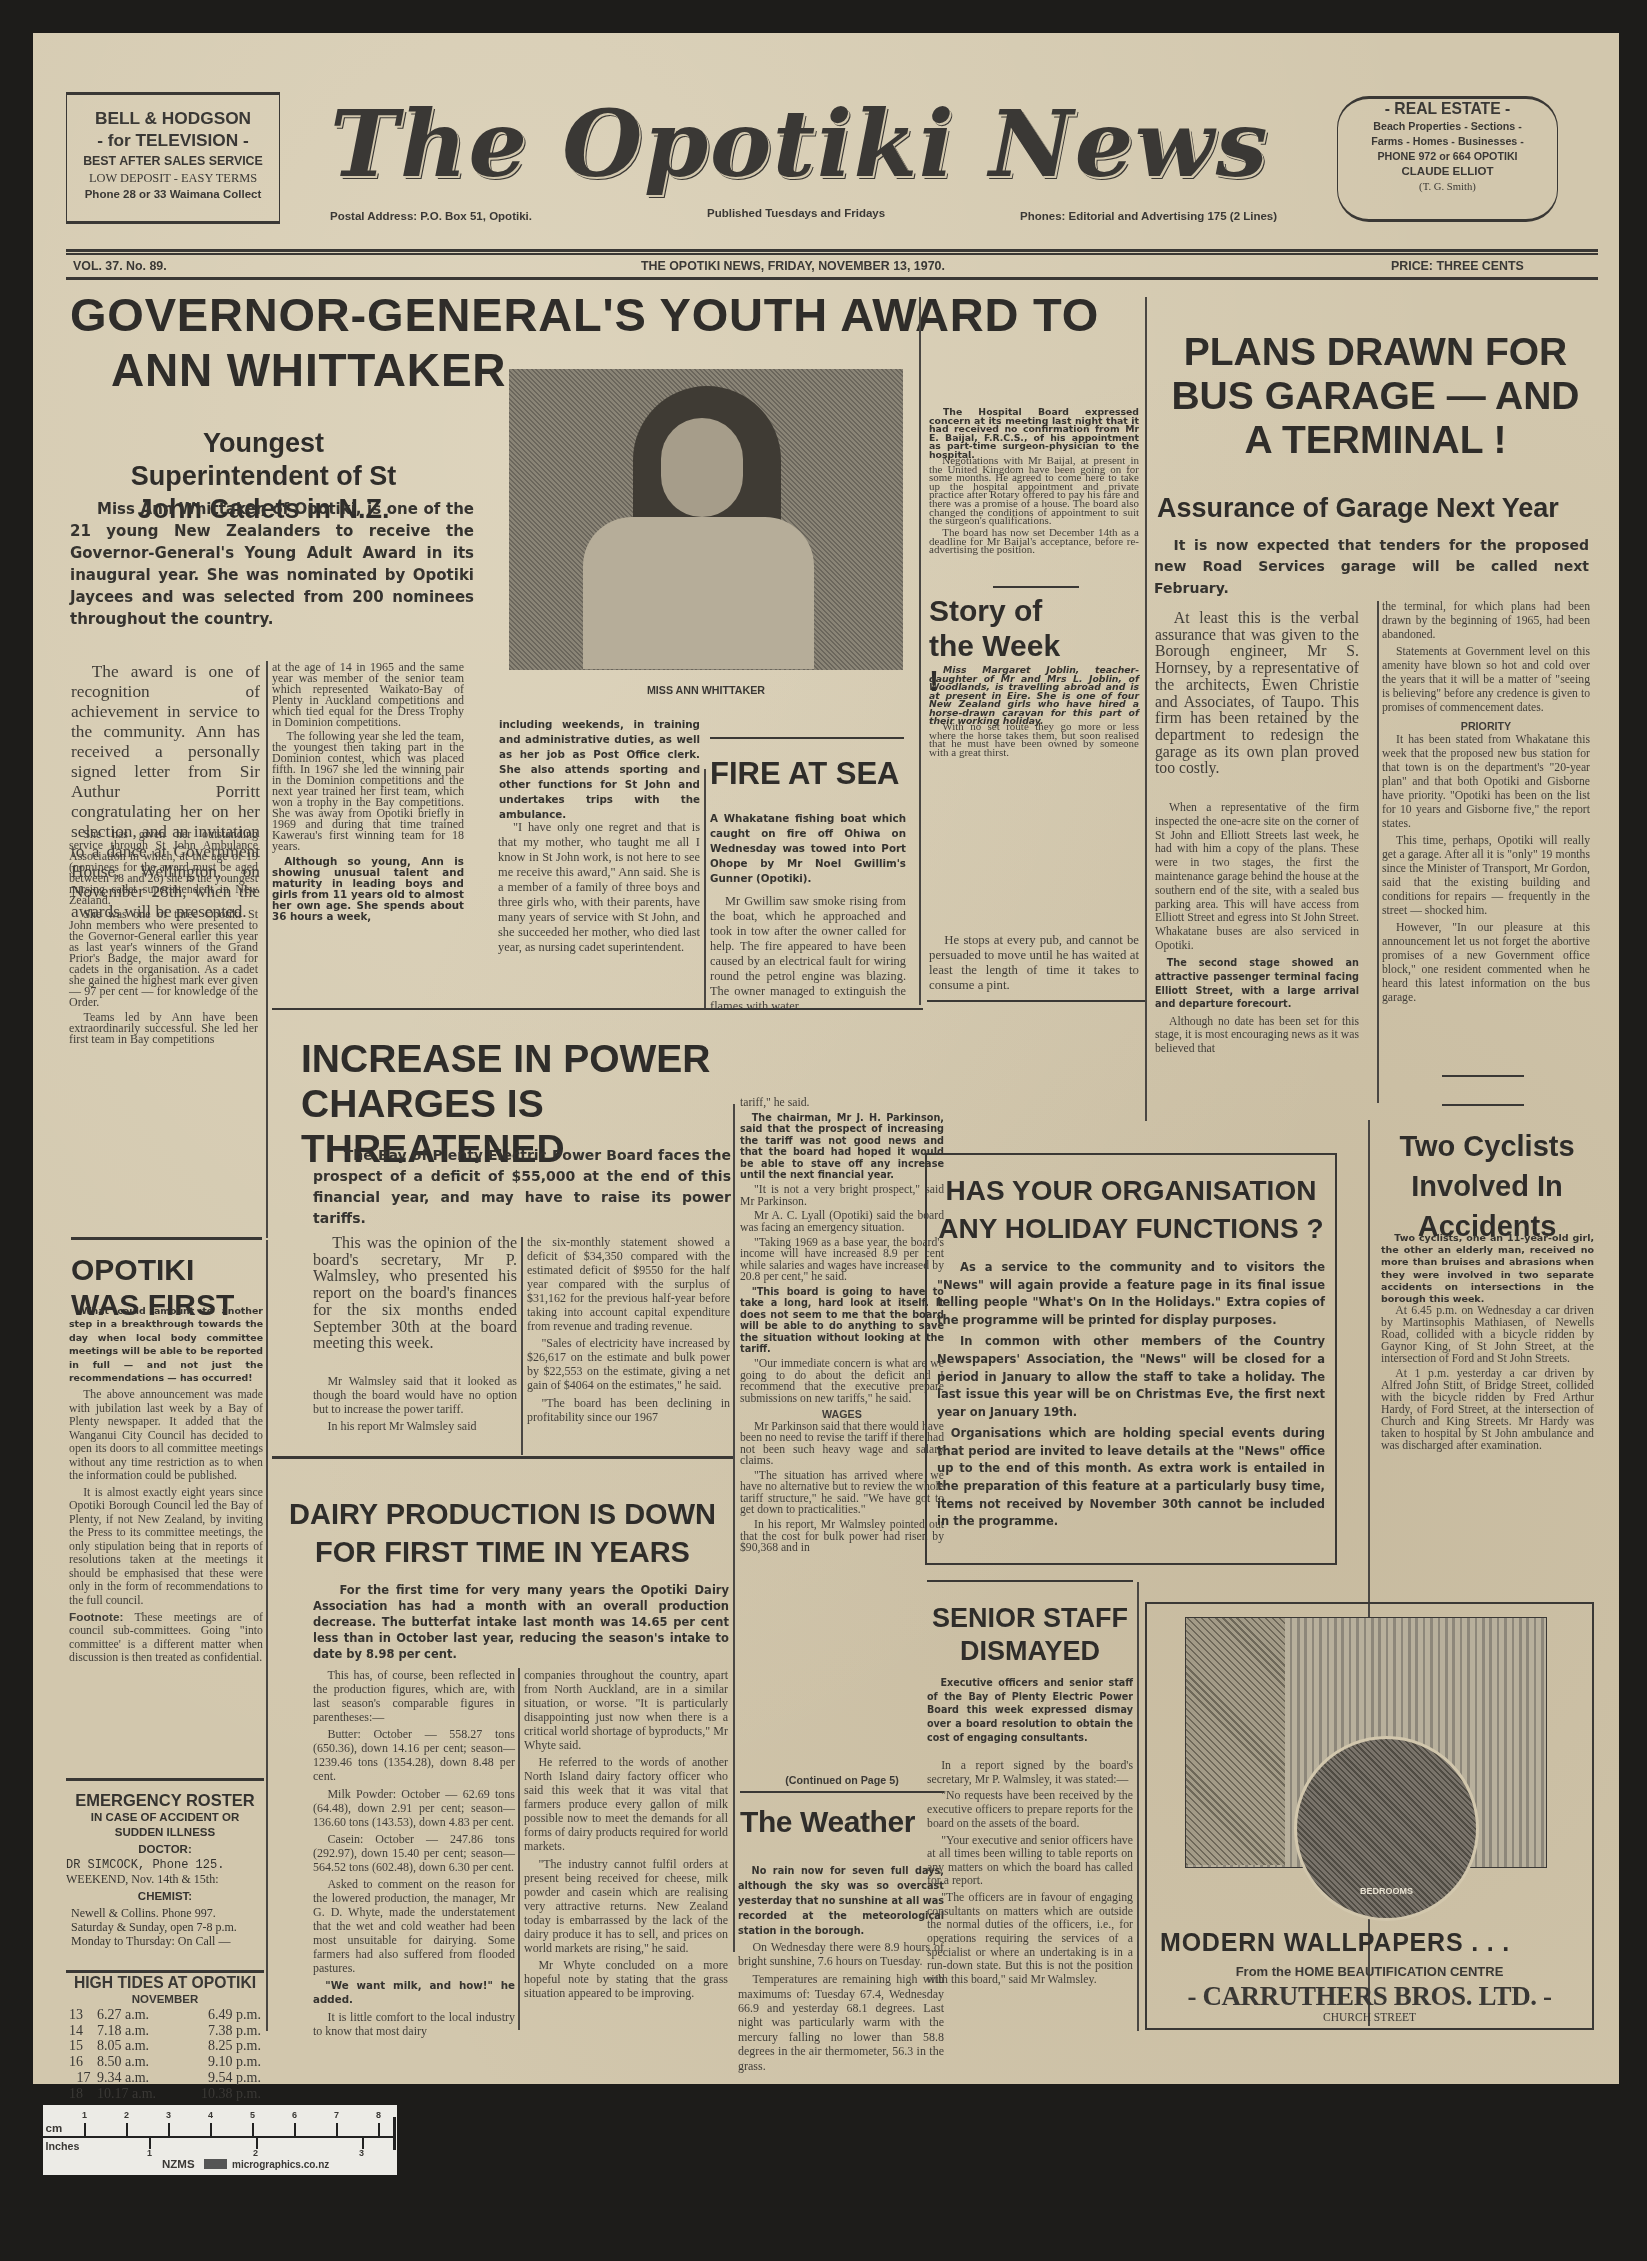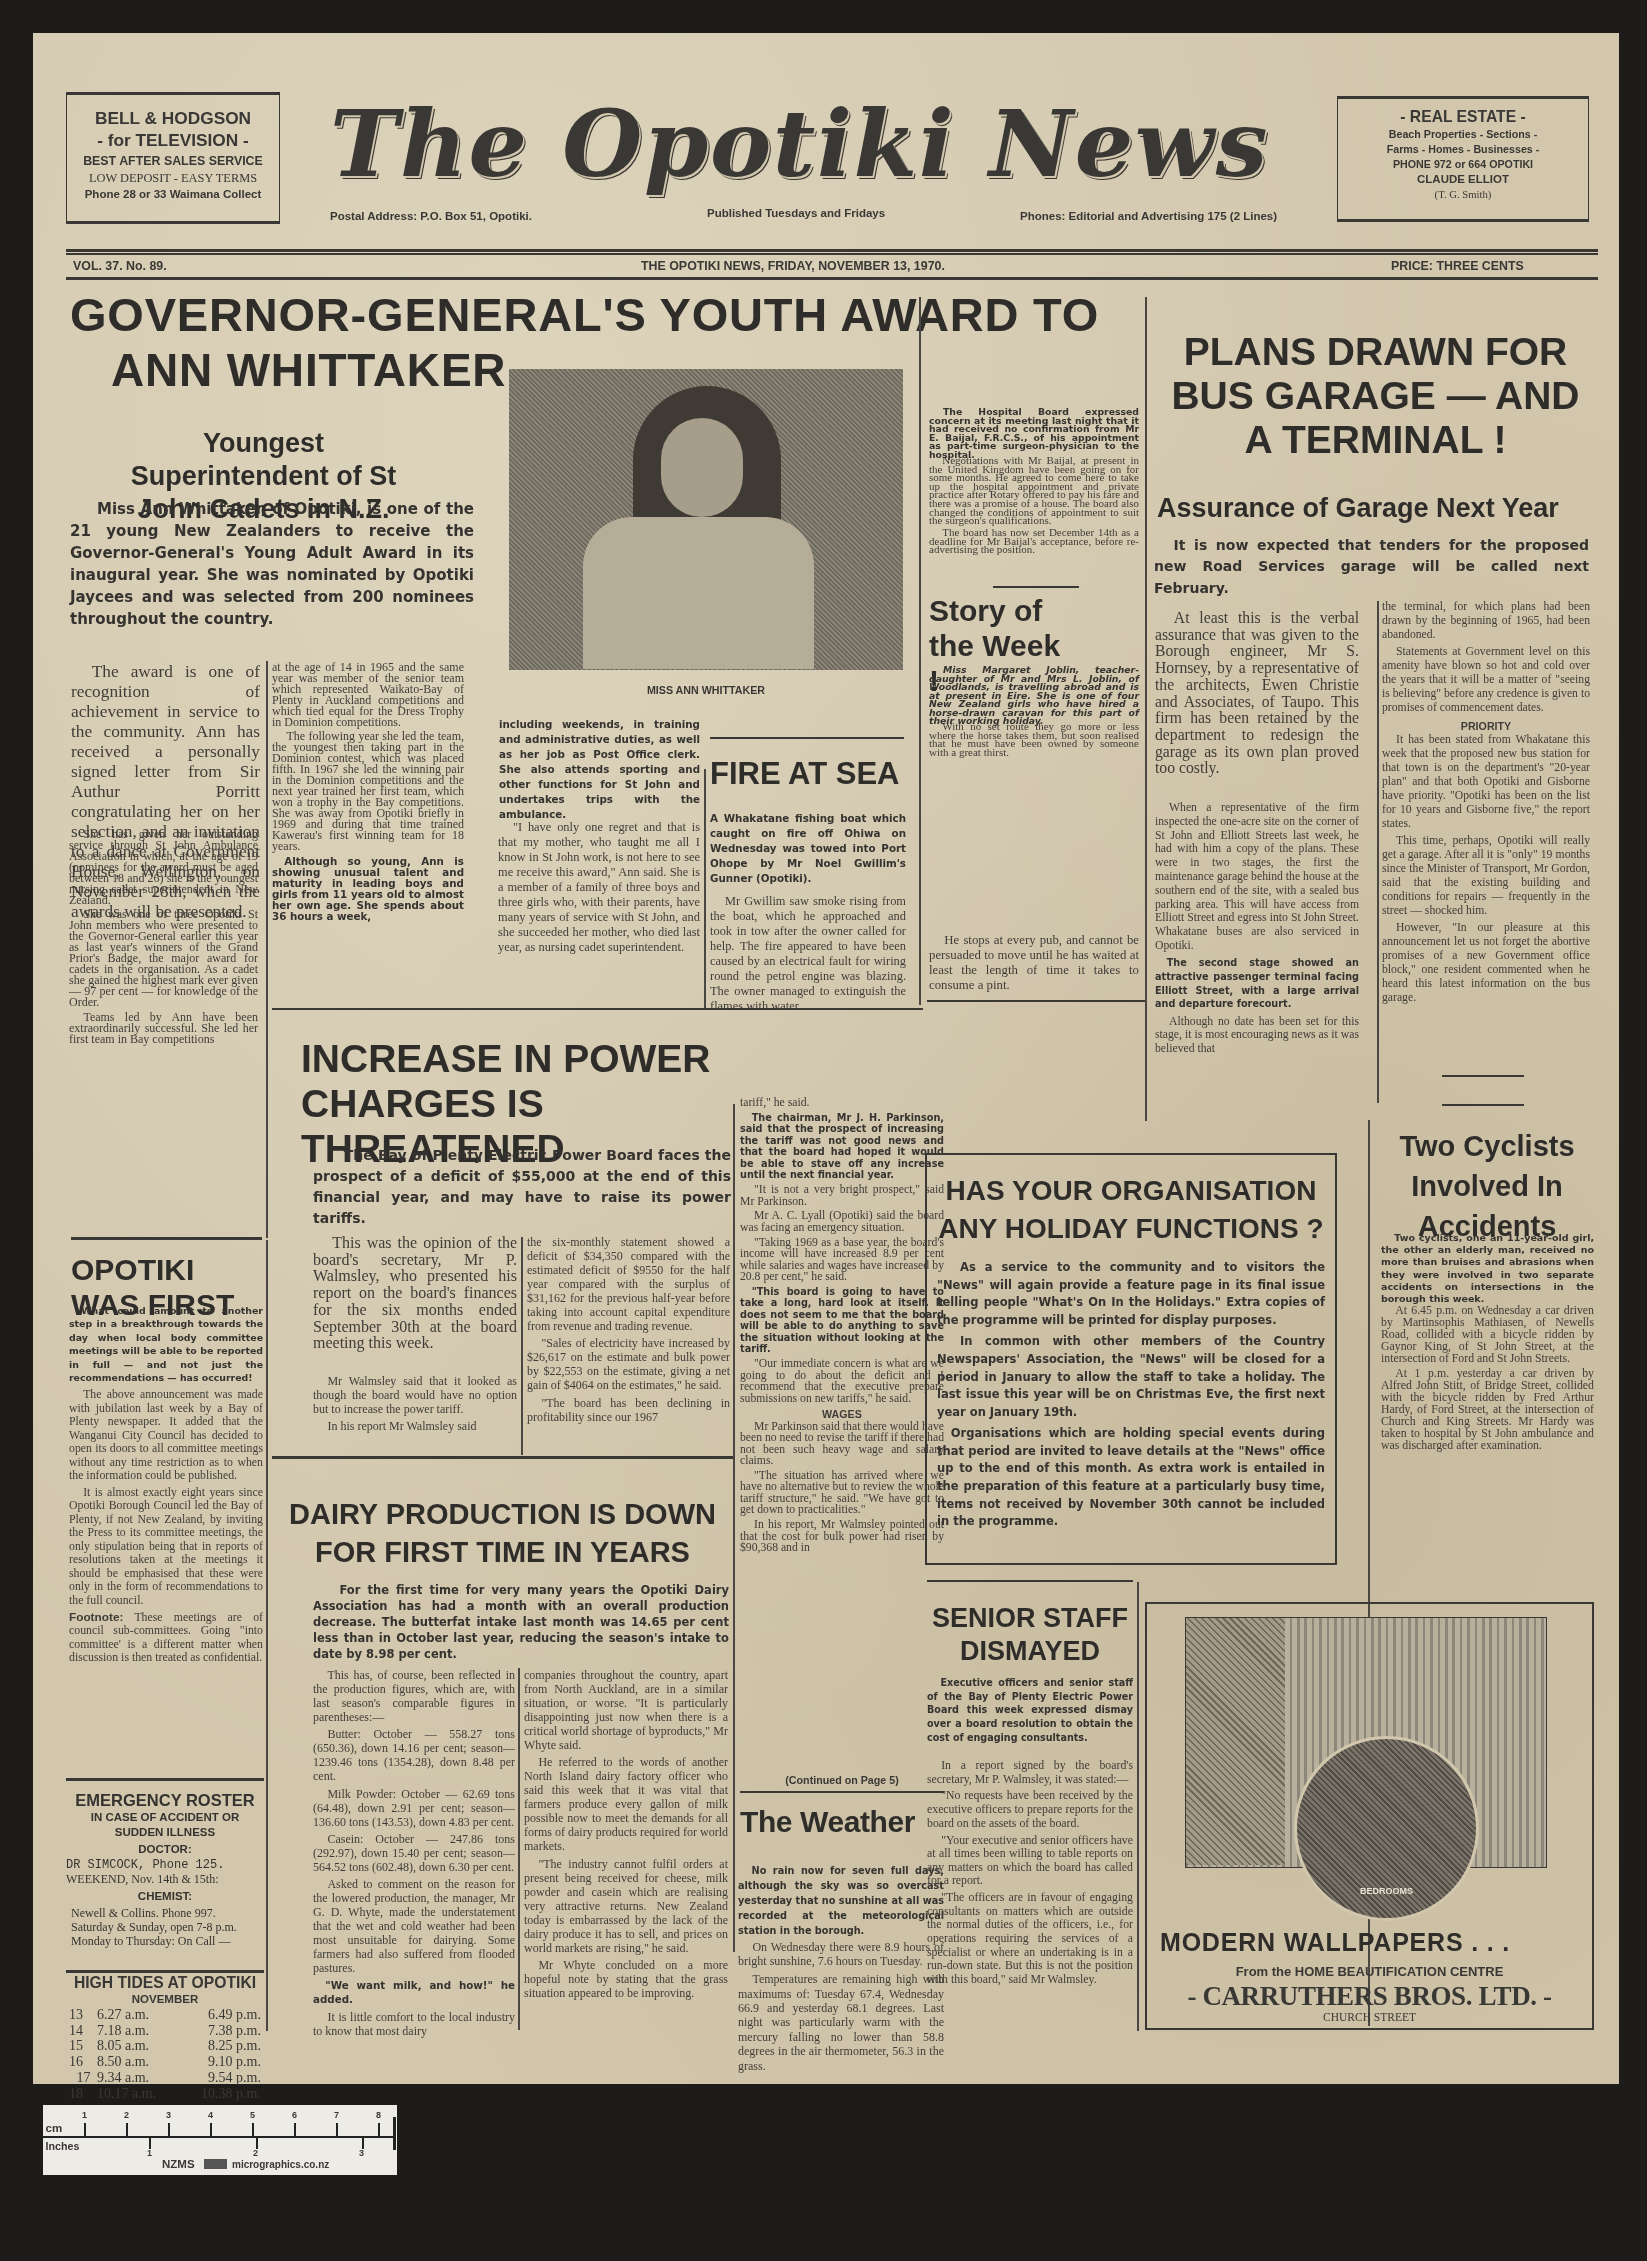--- a/index.html
+++ b/index.html
@@ -38,21 +38,21 @@
     <div style="font-family:'Liberation Serif',serif; font-size:12.4px; line-height:15.7px;">LOW DEPOSIT - EASY TERMS</div>
     <div style="font-weight:700; font-size:11.5px; line-height:15.7px;">Phone 28 or 33 Waimana Collect</div>
   </div>
 
   <div class="abs blackletter center" style="left:272px; top:58px; width:989px; font-size:92px; line-height:107px;">The Opotiki News</div>
 
   <div class="abs sans" style="left:297px; top:177px; font-size:11.5px; font-weight:700;">Postal Address: P.O. Box 51, Opotiki.</div>
   <div class="abs sans" style="left:674px; top:174px; font-size:11.5px; font-weight:700;">Published Tuesdays and Fridays</div>
   <div class="abs sans" style="left:987px; top:177px; font-size:11.5px; font-weight:700;">Phones: Editorial and Advertising 175 (2 Lines)</div>
 
-  <div class="abs box sans center" style="left:1304px; top:63px; width:252px; height:126px; padding-top:8px; border-left-width:1.6px; border-right-width:1.6px;">
+  <div class="abs box sans center" style="left:1304px; top:63px; width:221px; height:126px; padding-top:0; border-left-width:1.6px; border-right-width:1.6px;border-radius:32px;">
     <div style="font-weight:700; font-size:15.7px; line-height:20px;">- REAL ESTATE -</div>
     <div style="font-weight:700; font-size:10.7px; line-height:15px;">Beach Properties - Sections -</div>
     <div style="font-weight:700; font-size:10.7px; line-height:15px;">Farms - Homes - Businesses -</div>
     <div style="font-weight:700; font-size:10.7px; line-height:15px;">PHONE 972 or 664 OPOTIKI</div>
     <div style="font-weight:700; font-size:11.5px; line-height:15px;">CLAUDE ELLIOT</div>
     <div style="font-family:'Liberation Serif',serif; font-size:10.7px; line-height:14px;">(T. G. Smith)</div>
   </div>
 
   <div class="hr" style="left:33px; top:216px; width:1532px;"></div>
   <div class="hr2" style="left:33px; top:220px; width:1532px;"></div>

